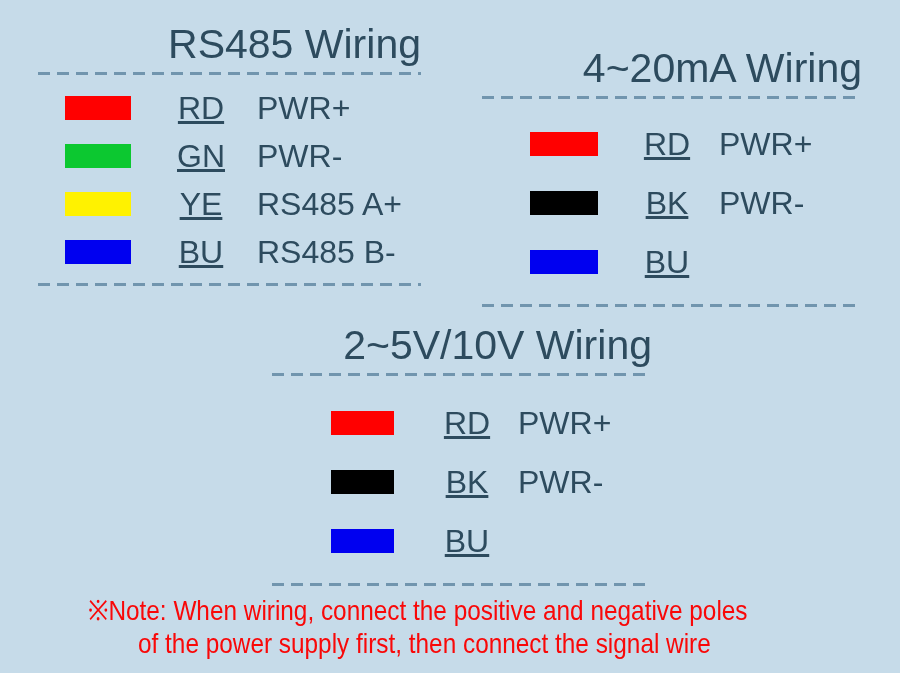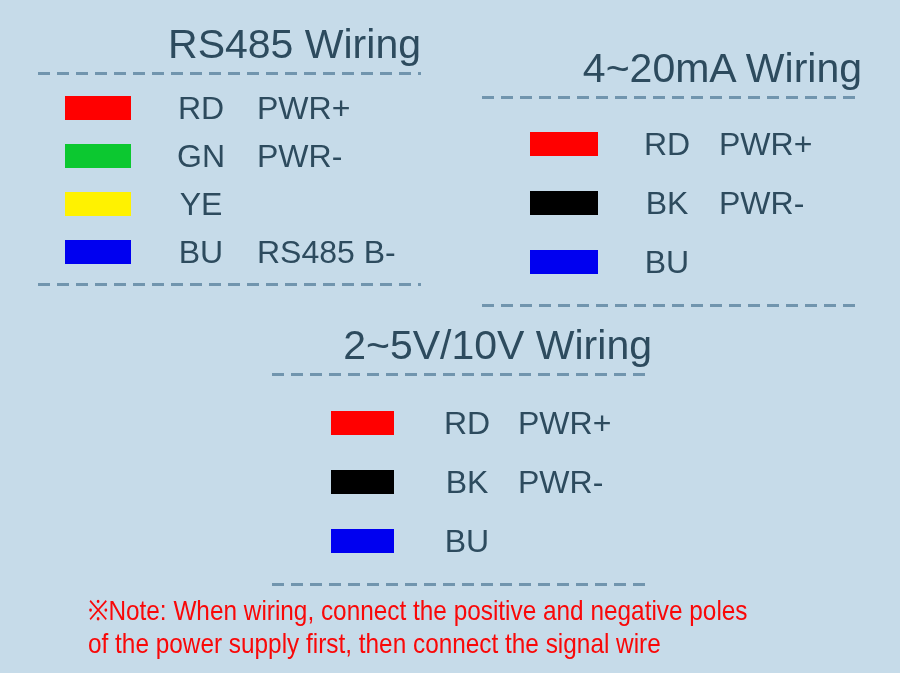--- a/index.html
+++ b/index.html
@@ -37,21 +37,21 @@
     display: flex;
     align-items: center;
     height: 34px;
   }
   .swatch { height: 24px; }
   .code, .label {
     font-size: 32px;
     color: var(--text);
     white-space: nowrap;
   }
-  .code { width: 60px; text-align: center; }
+  .code { width: 60px; text-align: center; text-decoration: underline; }
 
   
   #sec-rs485 .rows { margin-top: 16px; padding-left: 27px; }
   #sec-rs485 .row { margin-bottom: 14px; }
   #sec-rs485 .swatch { width: 66px; }
   #sec-rs485 .code { margin-left: 40px; }
   #sec-rs485 .label { margin-left: 26px; }
   #sec-rs485 .dash-bottom { margin-top: 0px; }
 
   
@@ -71,20 +71,21 @@
   #sec-05v .dash-bottom { margin-top: 2px; }
 
   .note {
     position: absolute;
     left: 88px;
     top: 594px;
     color: var(--note);
     font-size: 28px;
     line-height: 33px;
     white-space: nowrap;
+    text-align: center;
   }
   .note .squeeze {
     display: inline-block;
     transform: scaleX(0.87);
     transform-origin: left center;
   }
 </style>
 </head>
 <body>
 
@@ -98,20 +99,21 @@
       <div class="label">PWR+</div>
     </div>
     <div class="row">
       <div class="swatch" style="background: rgb(12, 200, 48);"></div>
       <div class="code">GN</div>
       <div class="label">PWR-</div>
     </div>
     <div class="row">
       <div class="swatch" style="background: rgb(255, 242, 0);"></div>
       <div class="code">YE</div>
+      <div class="label">RS485 A+</div>
     </div>
     <div class="row">
       <div class="swatch" style="background: rgb(0, 0, 240);"></div>
       <div class="code">BU</div>
       <div class="label">RS485 B-</div>
     </div>
   </div>
   <div class="dash dash-bottom"></div>
 </div>
 

